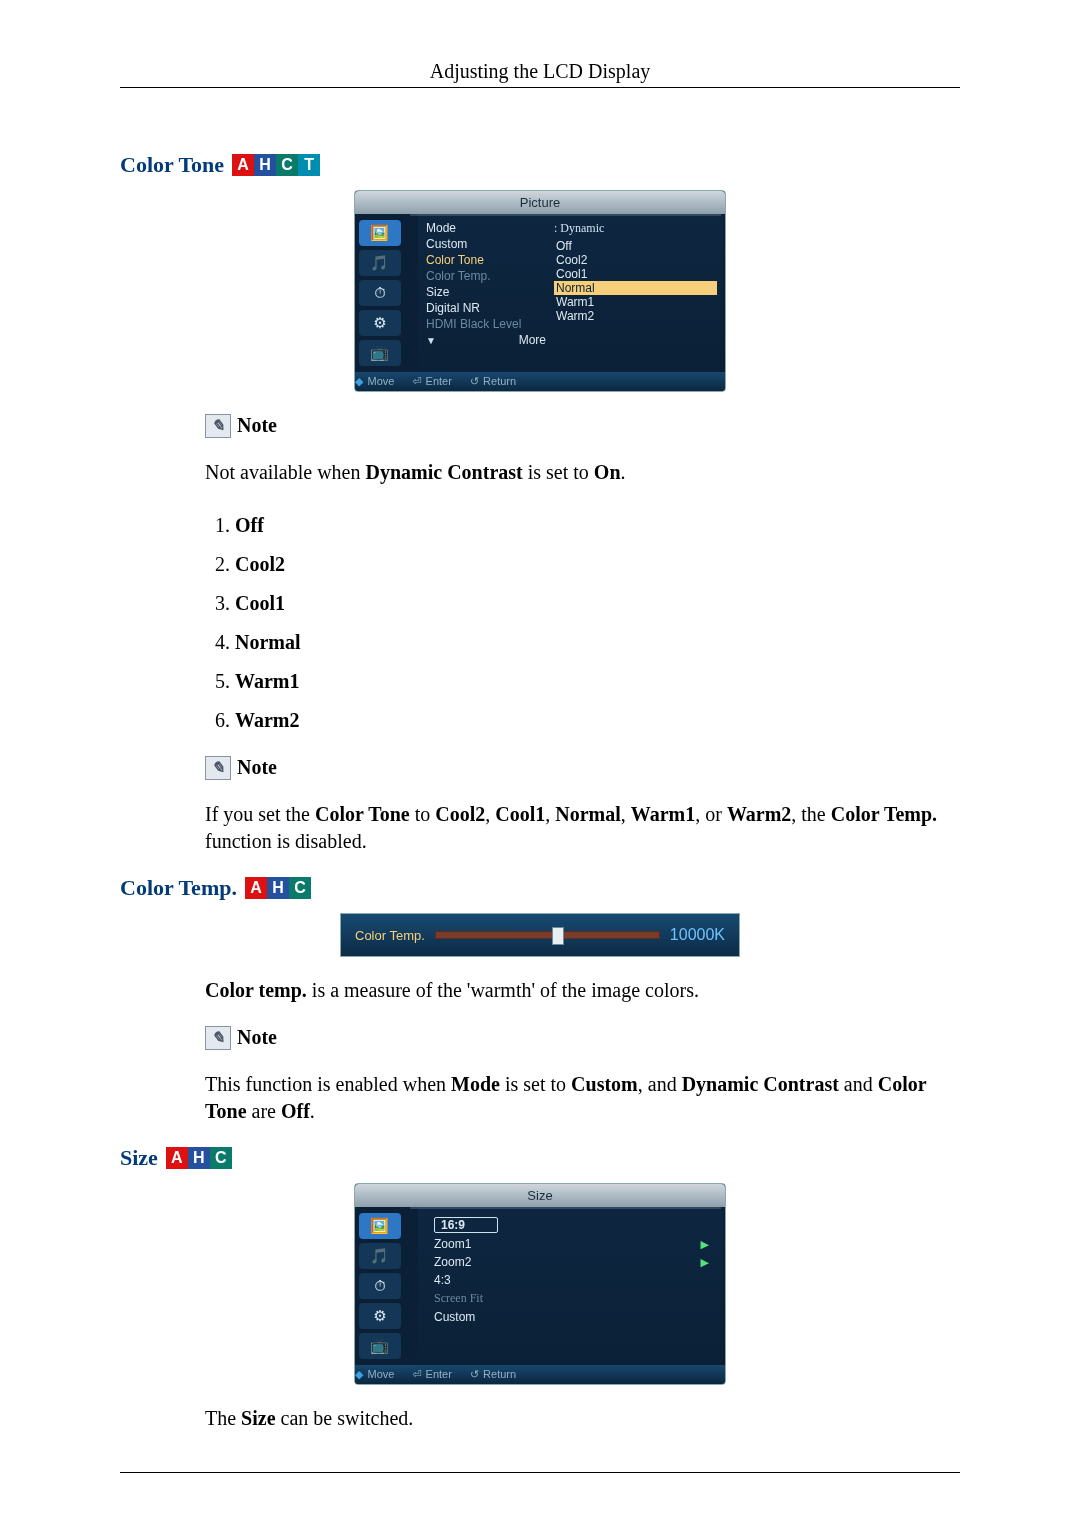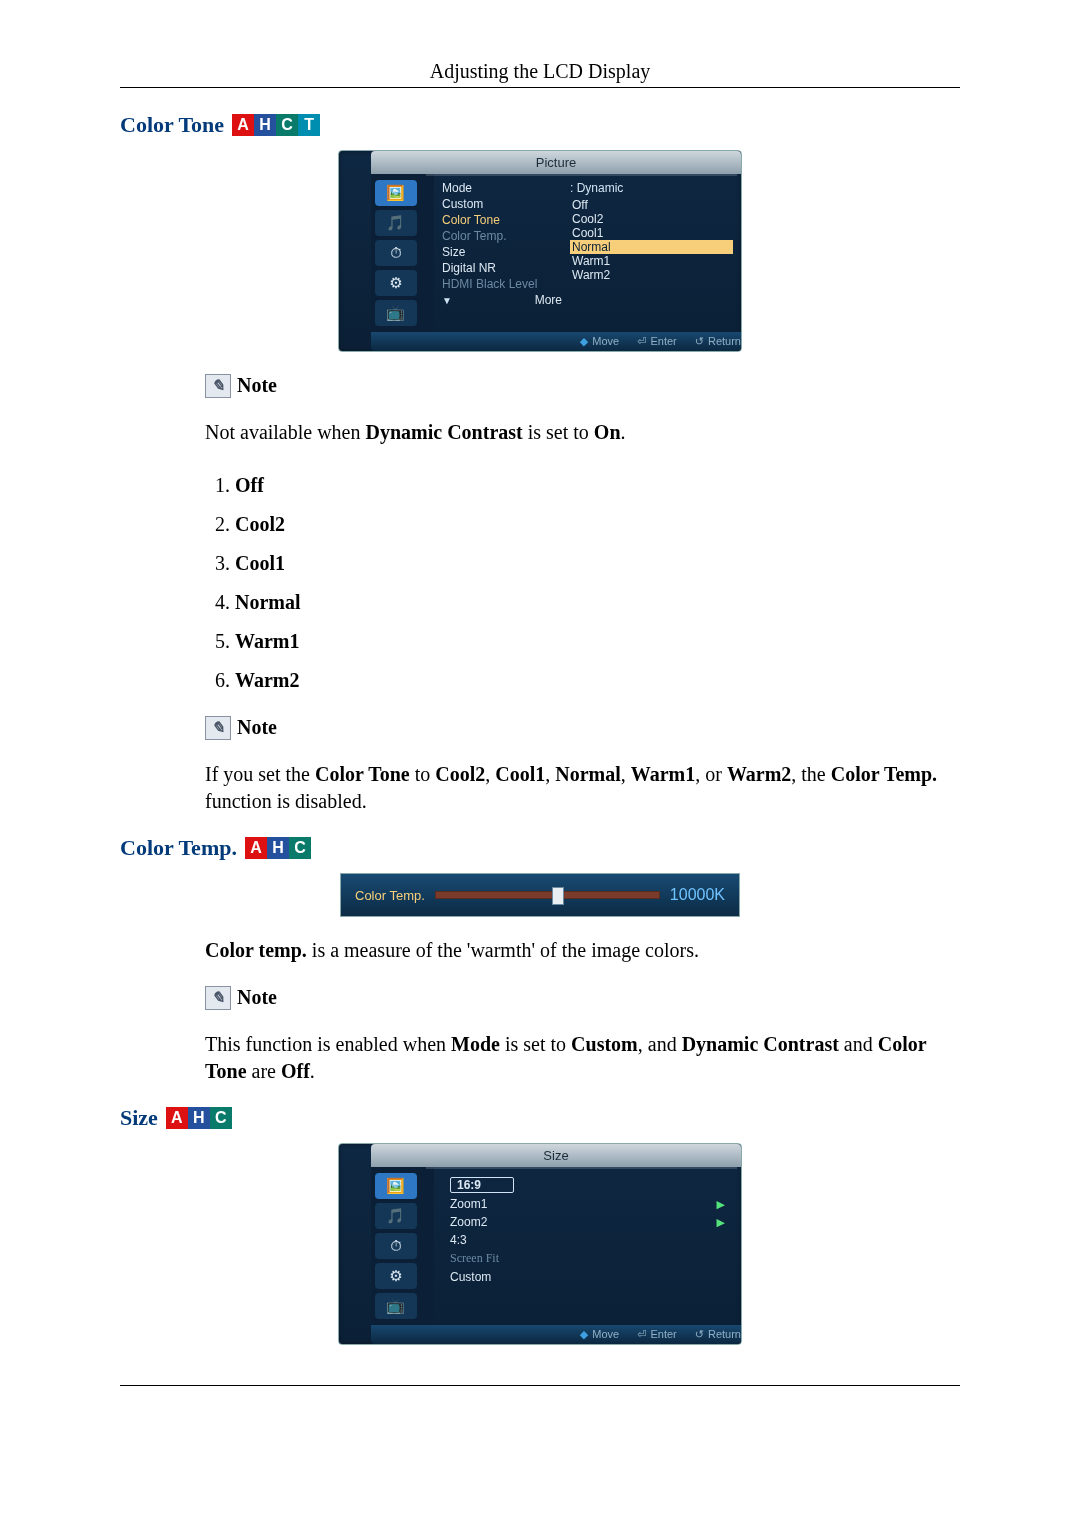--- a/index.html
+++ b/index.html
@@ -11,21 +11,21 @@
     width: 1080px;
     font-size: 20px;
   }
   .page {
     padding: 60px 120px 40px 120px;
   }
   .header {
     text-align: center;
     border-bottom: 1px solid #000;
     padding-bottom: 4px;
-    margin-bottom: 24px;
+    margin-bottom: 64px;
     font-size: 20px;
   }
   .section-title {
     color: #033a7a;
     font-weight: bold;
     font-size: 22px;
     display: flex;
     align-items: center;
     gap: 8px;
   }
@@ -58,21 +58,20 @@
   
   .osd {
     width: 370px;
     background: linear-gradient(#0e2742, #0b2036);
     border: 1px solid #8aa;
     border-radius: 4px;
     color: #dce8f2;
     font-family: Arial, sans-serif;
     font-size: 13px;
     box-shadow: 0 0 4px rgba(0,0,0,.4) inset;
-    padding-left: 32px;
   }
   .osd .titlebar {
     text-align: center;
     padding: 4px 0;
     background: linear-gradient(#cfd7dd, #8ea0ad);
     color: #1b2d3c;
     font-size: 13px;
     border-top-left-radius: 4px;
     border-top-right-radius: 4px;
     position: relative;
@@ -105,39 +104,39 @@
   .osd .menu {
     flex: 1;
     padding: 6px 8px 4px 8px;
   }
   .menu .row {
     display: flex;
     justify-content: space-between;
     padding: 1px 0;
     font-size: 12px;
   }
-  .menu .row .val { color:#cfe3f2; }
+  .menu .row .val { color:#cfe3f2;font-family:Liberation Serif, serif; }
   .menu .row.sel .lbl { color:#f7cf7a; }
   .menu .row.dim { color:#6b8aa1; }
   .menu-cols {
     display:flex; gap:8px;
   }
   .menu-cols .left { flex:0 0 120px; }
   .menu-cols .right { flex:1; }
   .menu .optbox {
     font-size:12px;
   }
   .menu .optbox .opt { padding:0 2px; }
   .menu .optbox .opt.hl { background:#f7cf7a; color:#0b2036; }
   .menu .arrow::before{content:"▼"; color:#cfe3f2; font-size:10px; margin-right:4px;}
   .osd .footer {
     background: linear-gradient(#18486f, #0b2740);
     display:flex;
     gap: 18px;
-    justify-content:flex-end;
+    justify-content:flex-start;
     padding:3px 0;
     font-size:11px;
     color:#91b0c6;
     border-bottom-left-radius:4px;
     border-bottom-right-radius:4px;
   }
   .osd .footer span::before{margin-right:4px;}
   .osd .footer .mv::before{content:"◆"; color:#3fa0e0;}
   .osd .footer .en::before{content:"⏎"; }
   .osd .footer .rt::before{content:"↺"; }
@@ -418,16 +417,19 @@
       </div>
       <div class="footer">
         <span class="mv">Move</span>
         <span class="en">Enter</span>
         <span class="rt">Return</span>
       </div>
     </div>
   </div>
 
   <div class="content">
+    <p>
+      <span>The </span><b>Size</b><span> can be switched.</span>
+    </p>
   </div>
 
   <hr class="btm">
 </div>
 
 </body></html>

